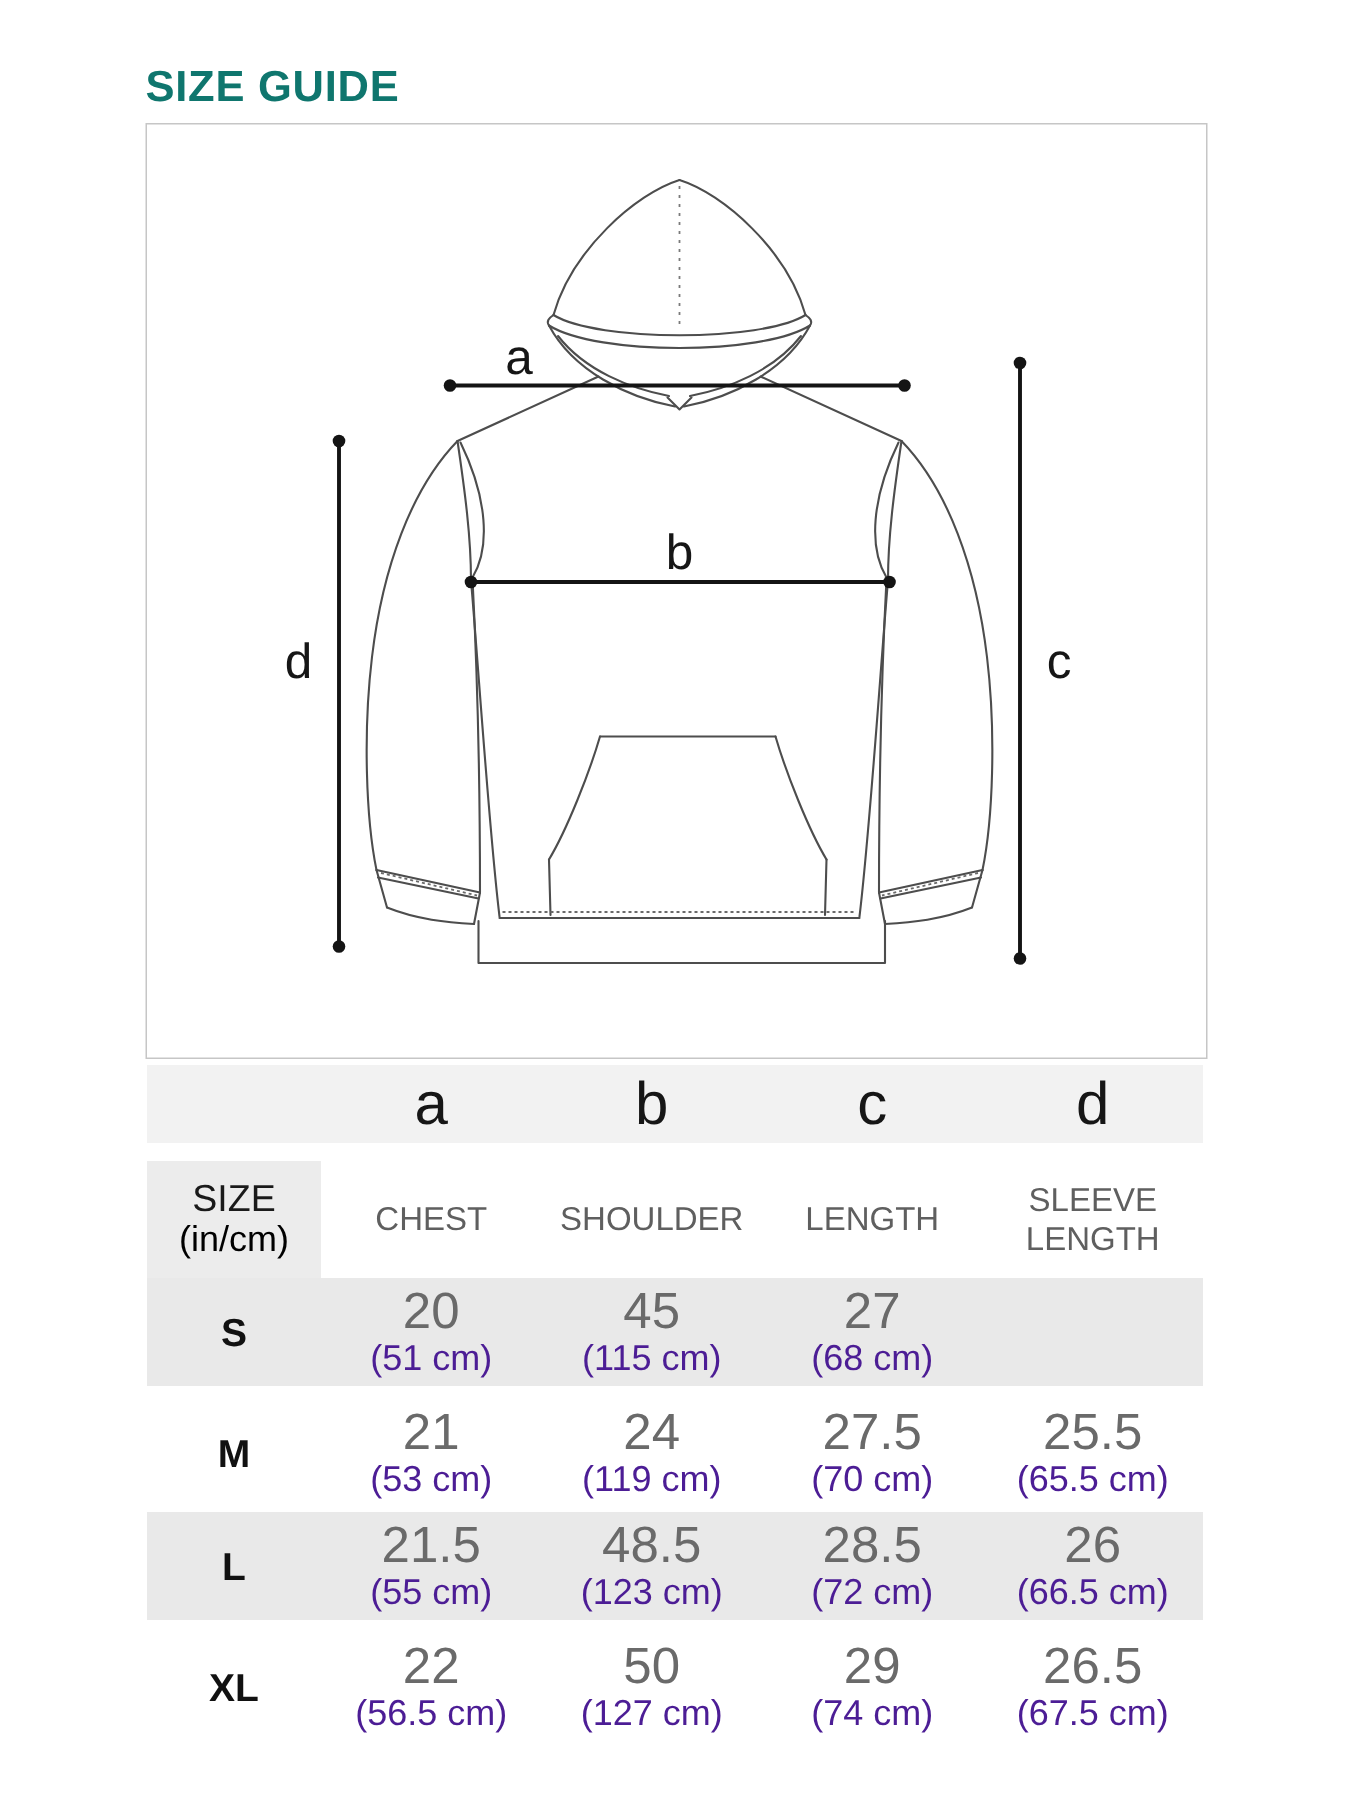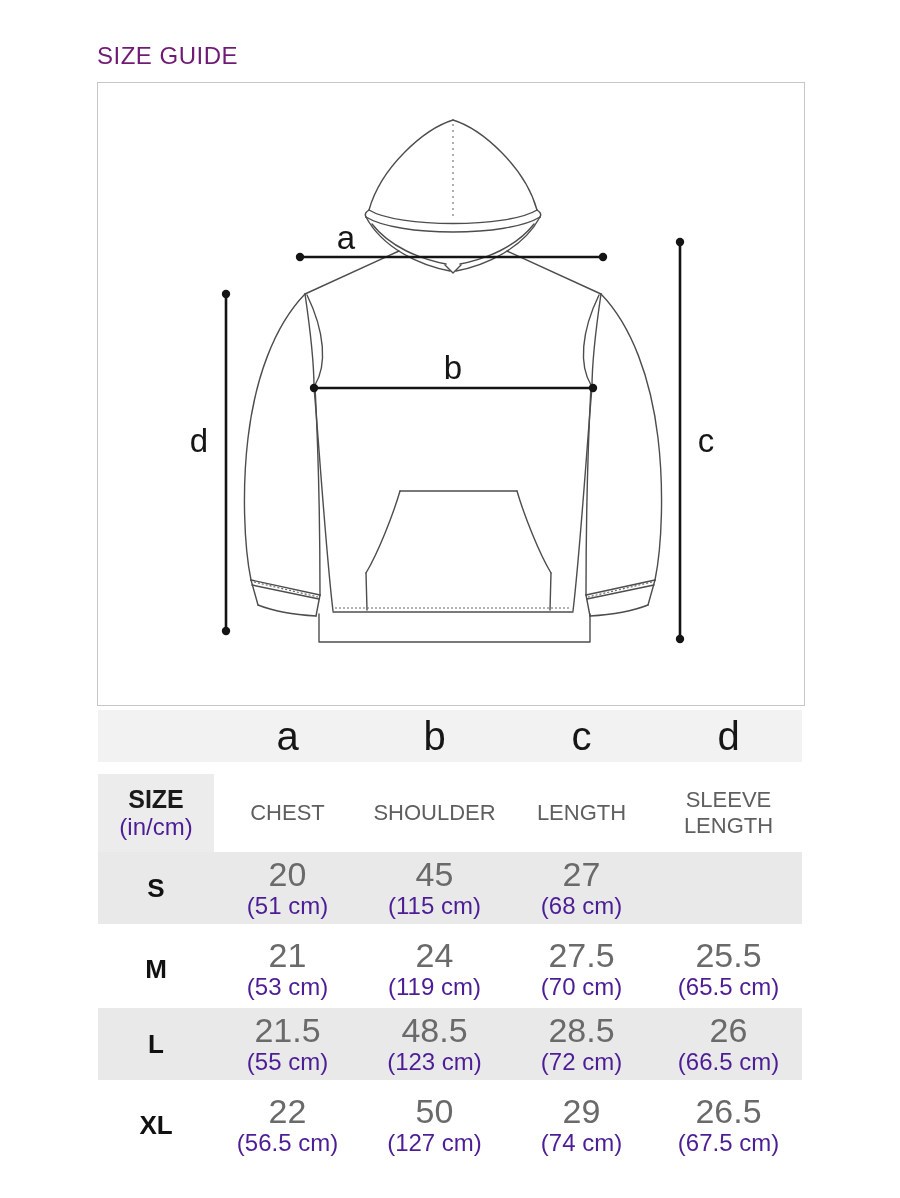--- a/index.html
+++ b/index.html
@@ -7,22 +7,22 @@
   body {
     width: 900px; height: 1198px;
     font-family: "Liberation Sans", "DejaVu Sans", sans-serif;
     position: relative;
     color: #1a1a1a;
   }
   .page { position: absolute; inset: 0; }
 
   .page-title {
     position: absolute; left: 97px; top: 42px;
-    font-size: 24px; color: #701a75; letter-spacing: 0.5px;
-    font-weight: 400;
+    font-size: 29px; color: #0f766e; letter-spacing: 0.5px;
+    font-weight: 700;
   }
 
   .diagram-box {
     position: absolute; left: 97px; top: 82px;
     width: 708px; height: 624px;
     border: 1px solid #c6c6c6; background: #fff;
   }
   .diagram-box svg { display: block; }
 
   .size-table {
@@ -39,22 +39,22 @@
   }
   .letters-row .cell {
     text-align: center; font-size: 40px; color: #161616;
     line-height: 52px; font-weight: 400;
   }
   .colhead-row { height: 78px; }
   .colhead-row .size-cell {
     background: #ececec; height: 78px;
     display: flex; flex-direction: column; justify-content: center; align-items: center;
   }
-  .size-cell .size-word { font-size: 25px; font-weight: 700; color: #1a1a1a; line-height: 28px; }
-  .size-cell .size-unit { font-size: 24px; color: #4c1d95; line-height: 28px; }
+  .size-cell .size-word { font-size: 25px; font-weight: 400; color: #1a1a1a; line-height: 28px; }
+  .size-cell .size-unit { font-size: 24px; color: #000000; line-height: 28px; }
   .colhead-row .col-label {
     background: #ffffff;
     display: flex; justify-content: center; align-items: center;
     text-align: center;
     font-size: 22px; color: #5f5f5f; line-height: 26px;
     padding: 0 14px;
   }
   .body-row { height: 78px; }
   .body-row.gray { background: #e9e9e9; border-bottom: 6px solid #ffffff; }
   .body-row .size-letter {

